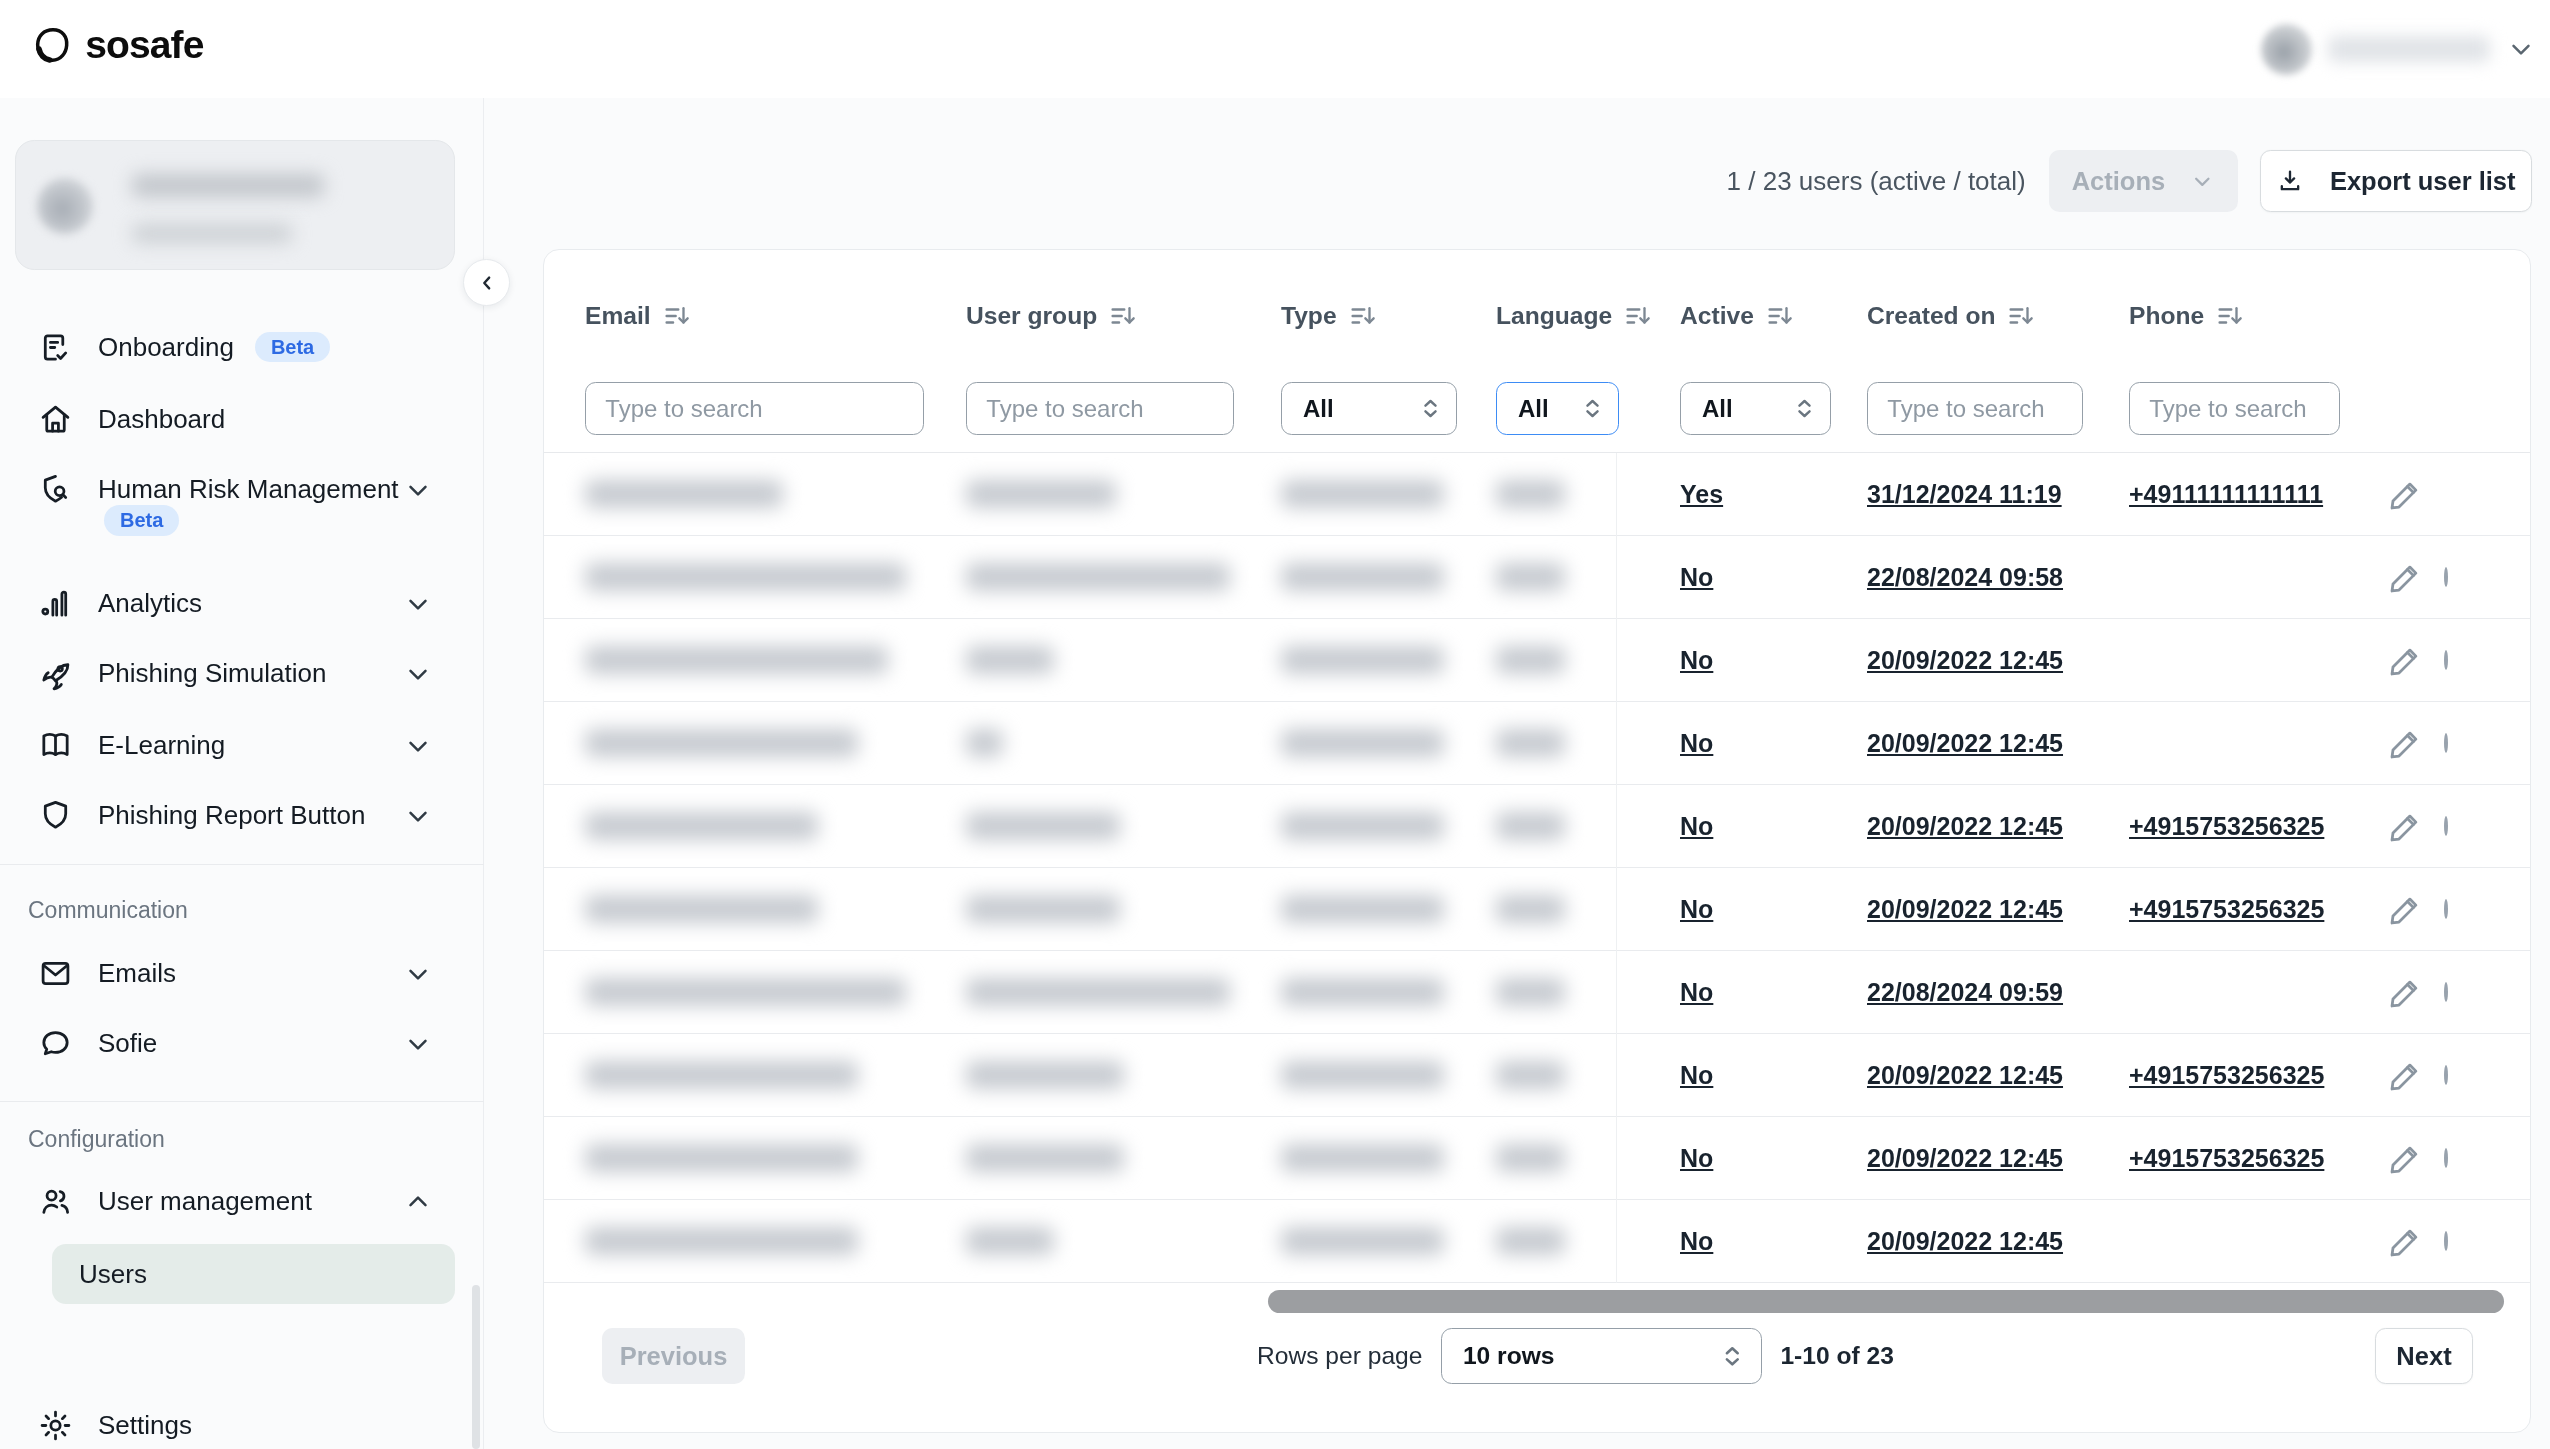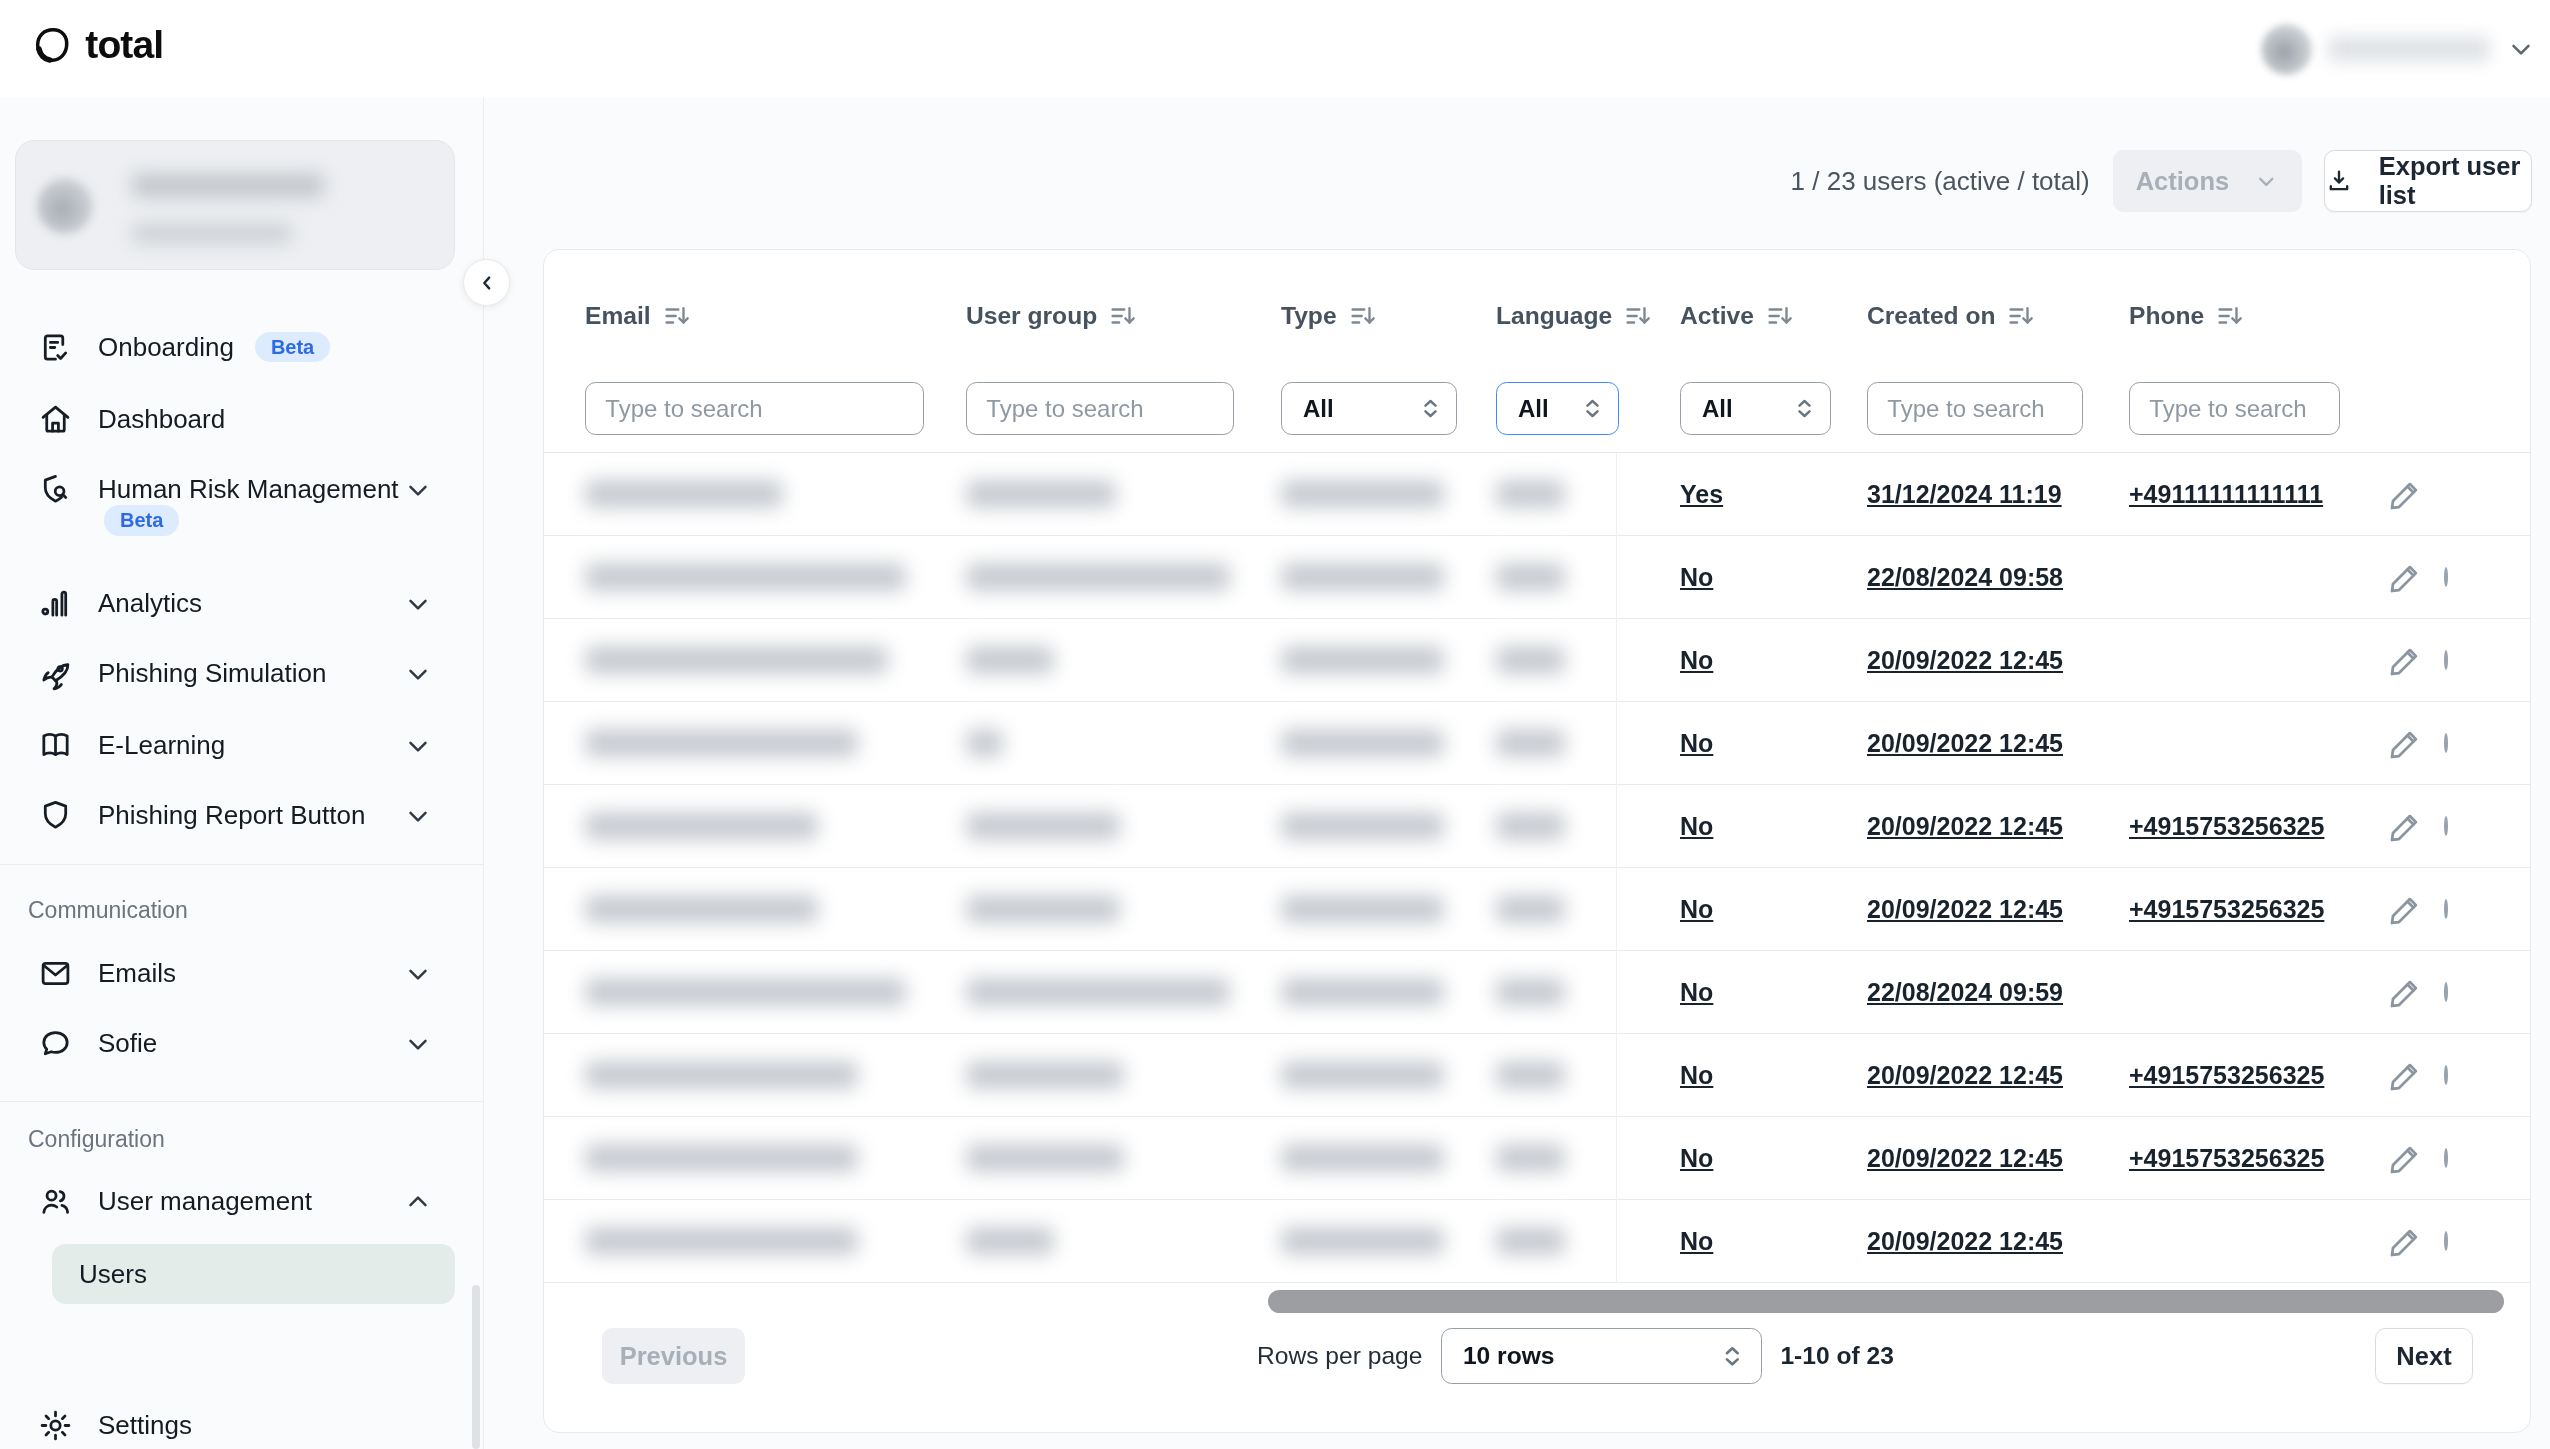--- a/index.html
+++ b/index.html
@@ -49,21 +49,21 @@
 
   
   .main { position:absolute; left:485px; top:98px; width:2066px; height:1351px; background:#fafbfc; }
   .toolbar { position:absolute; top:52px; right:19.3px; height:62px; display:flex; align-items:center; }
   .summary { font-size:26px; color:#4a5560; margin-right:23px; }
   .btn { display:flex; align-items:center; justify-content:center; height:62px; border-radius:10.6px;
     font-size:25.5px; font-weight:600; }
   .btn-disabled { background:#edeff2; color:#a7afb8; }
   .btn-outline { background:#ffffff; color:#1d2733; border:1.3px solid #d8dcdf; box-shadow:0 0.9px 1.8px rgba(30,40,50,.04); }
   .btn-actions { width:189px; gap:25px; margin-right:22px; }
-  .btn-export { width:208px; gap:26px; }
+  .btn-export { width:272px; gap:26px; }
 
   
   .card { position:absolute; left:58px; top:151px; width:1988px; height:1184px; background:#ffffff;
     border:0.9px solid #e8ebee; border-radius:16px; }
   .tgrid { display:grid; grid-template-columns:381px 315px 215px 184px 187px 262px 257px 58px 1fr;
     padding-left:41px; align-items:center; }
   .thead { position:absolute; top:0; left:0; width:100%; height:132px; }
   .thead .tgrid { height:132px; }
   .hcell { display:flex; align-items:center; gap:13px; font-size:24.6px; font-weight:600; color:#46525e; }
   .tfilters { position:absolute; top:132px; left:0; width:100%; height:71px; border-bottom:0.9px solid #e7e9ec; }
@@ -104,21 +104,21 @@
 <body>
 
 <div class="topbar">
   <div class="logo">
     <span>
       <svg width="40" height="40" viewBox="0 0 24 24" fill="none" stroke="#0d0d0d" stroke-linecap="round">
         <path d="M12 2.9c5.7 0 8.6 4.2 8.2 9.3-.4 4.7-3.5 8.9-8.5 8.9-5.4 0-8.9-4.1-8.9-9.2C2.8 6.5 6.6 2.9 12 2.9z" stroke-width="2.1"></path>
         <path d="M3.6 14.5c.7 3.3 3.1 5.9 6.4 6.5" stroke-width="3.4"></path>
       </svg>
     </span>
-    <span class="logo-text">total</span>
+    <span class="logo-text">sosafe</span>
   </div>
   <div class="account">
     <div class="avatar"></div>
     <div class="name-redact"></div>
     <span>
       <svg width="30" height="30" viewBox="0 0 24 24" fill="none" stroke="#5a6670" stroke-width="2" stroke-linecap="round" stroke-linejoin="round">
           <polyline points="6 9.5 12 15.5 18 9.5"></polyline>
         </svg>
     </span>
   </div>

